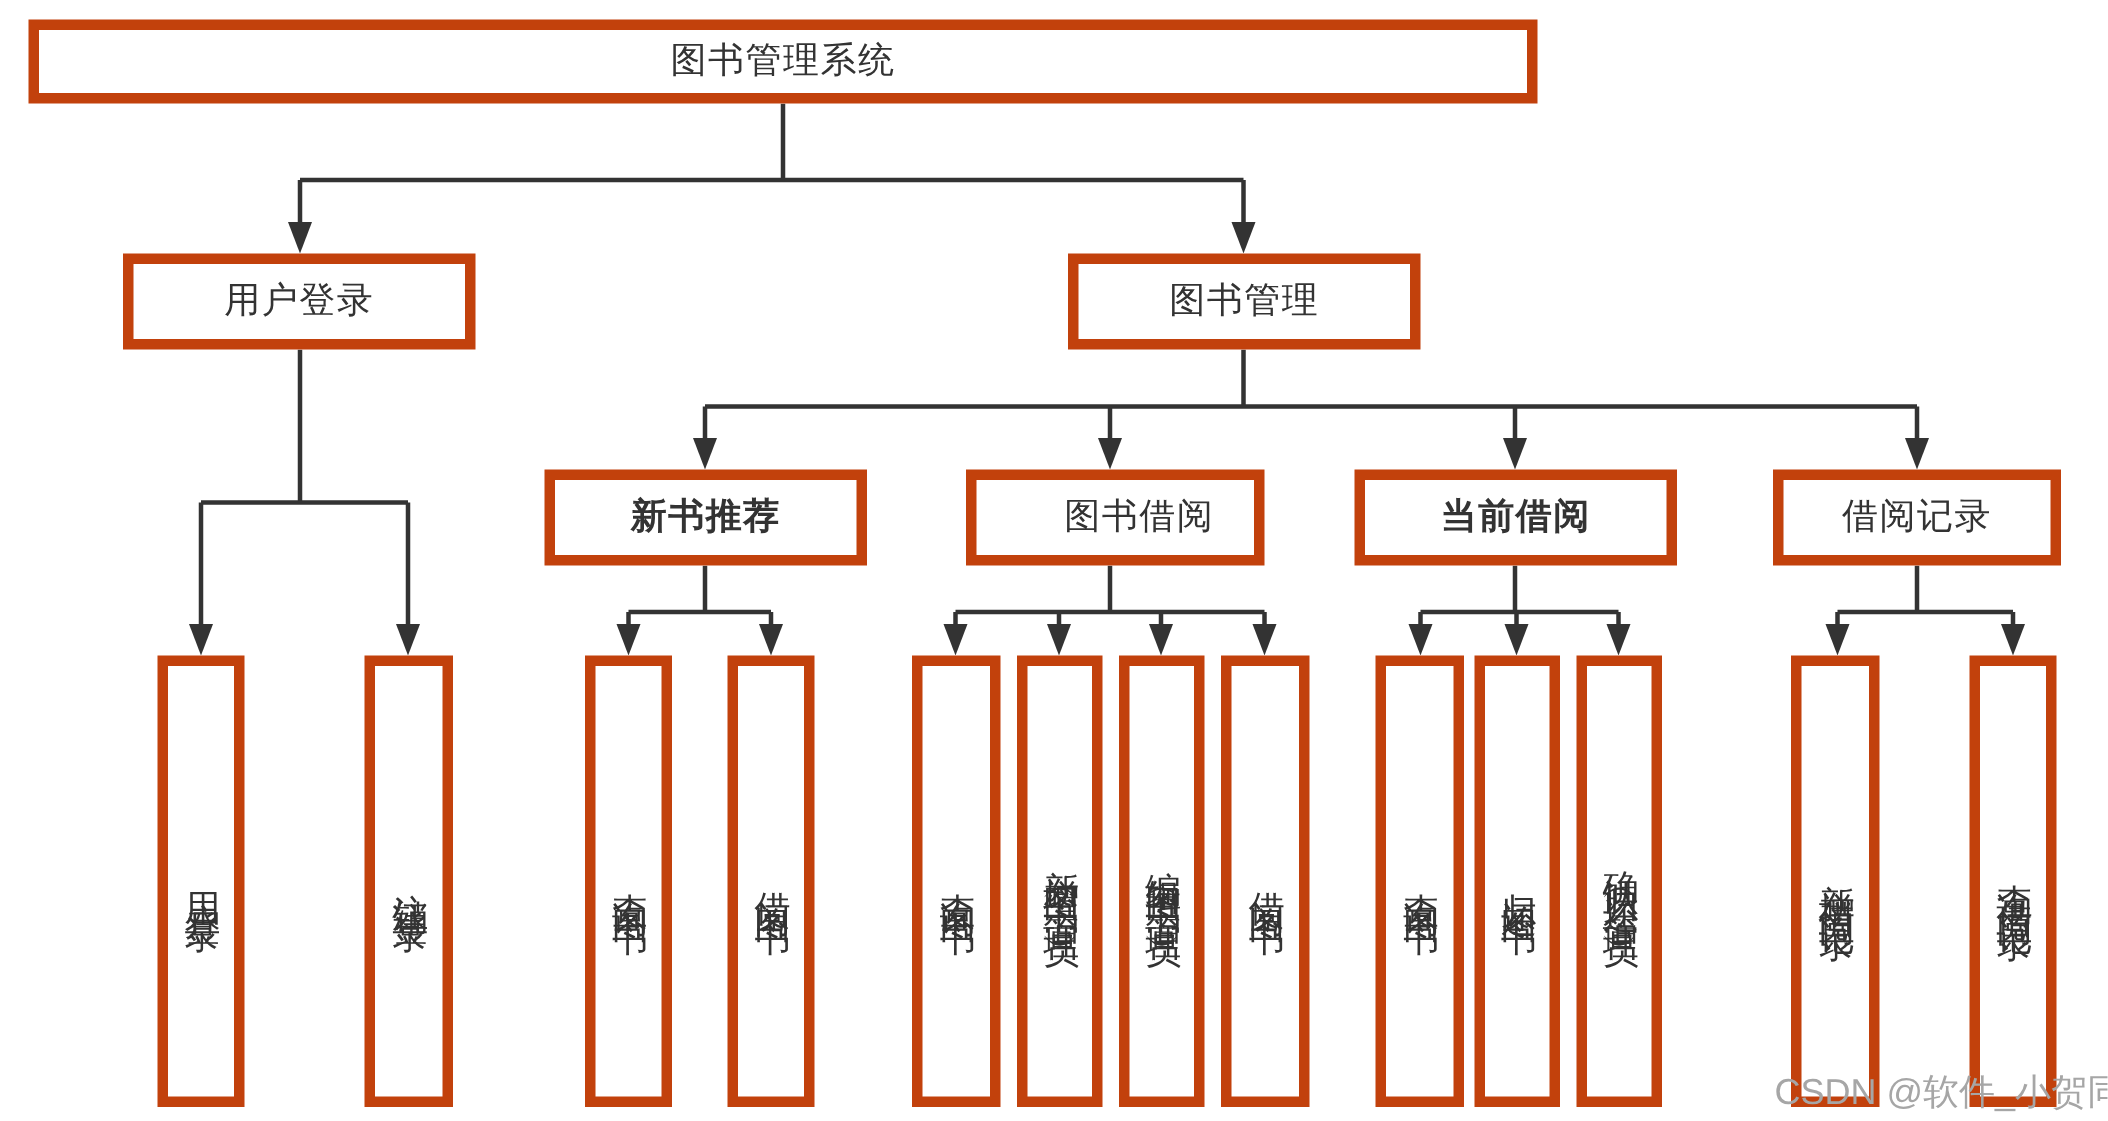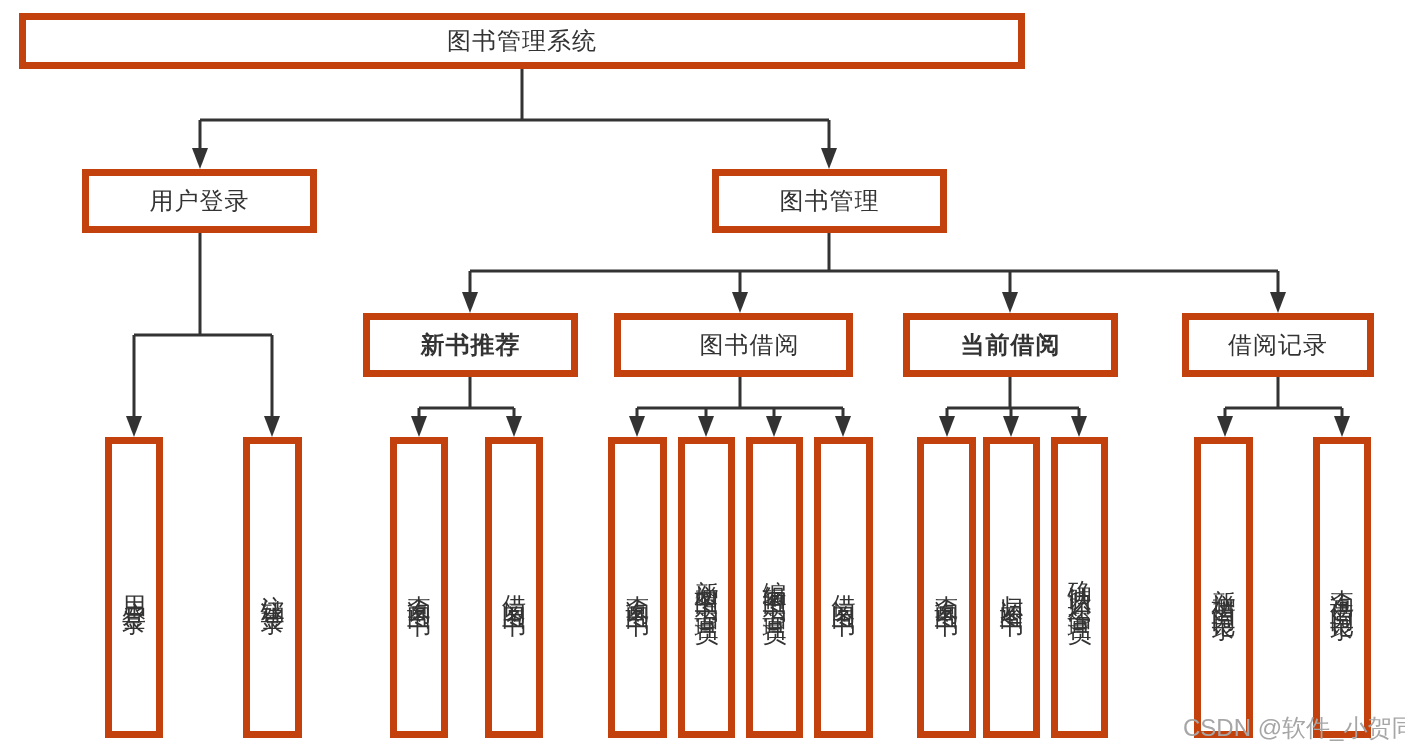--- a/index.html
+++ b/index.html
@@ -39,21 +39,21 @@
     writing-mode: vertical-rl;
     text-orientation: mixed;
     letter-spacing: 6px;
     white-space: normal;
   }
   
   .p-root { left: 19px;  top: 13px;  width: 1006px; height: 56px; }
   .p-l1a  { left: 82px;  top: 169px; width: 235px;  height: 64px; }
   .p-l1b  { left: 712px; top: 169px; width: 235px;  height: 64px; }
   .p-l2a  { left: 363px; top: 313px; width: 215px;  height: 64px; font-weight: bold; }
-  .p-l2b  { left: 614px; top: 313px; width: 239px;  height: 64px; padding-left: 32px; }
+  .p-l2b  { left: 644px; top: 313px; width: 199px;  height: 64px; padding-left: 32px; }
   .p-l2c  { left: 903px; top: 313px; width: 215px;  height: 64px; font-weight: bold; }
   .p-l2d  { left: 1182px;top: 313px; width: 192px;  height: 64px; }
   .p-g1a  { left: 105px; top: 437px; width: 58px; height: 301px; }
   .p-g1b  { left: 243px; top: 437px; width: 59px; height: 301px; }
   .p-g2a  { left: 390px; top: 437px; width: 58px; height: 301px; }
   .p-g2b  { left: 485px; top: 437px; width: 58px; height: 301px; }
   .p-g3a  { left: 608px; top: 437px; width: 59px; height: 301px; }
   .p-g3b  { left: 678px; top: 437px; width: 57px; height: 301px; }
   .p-g3c  { left: 746px; top: 437px; width: 57px; height: 301px; }
   .p-g3d  { left: 814px; top: 437px; width: 59px; height: 301px; }

